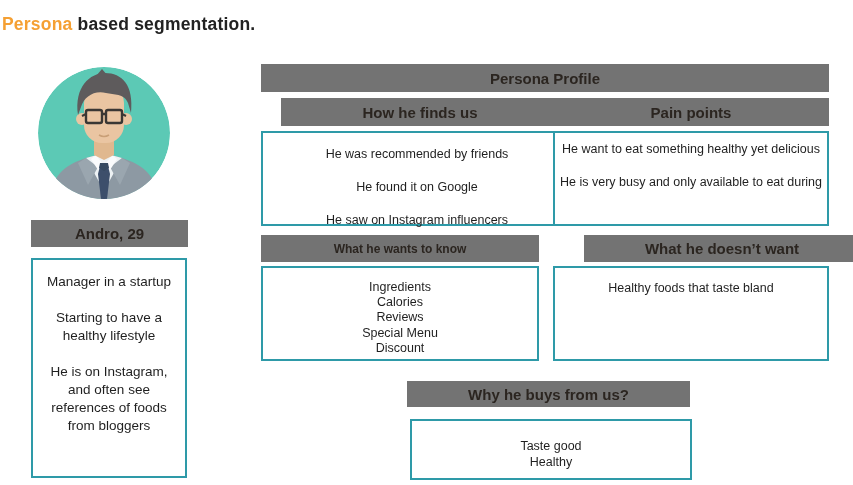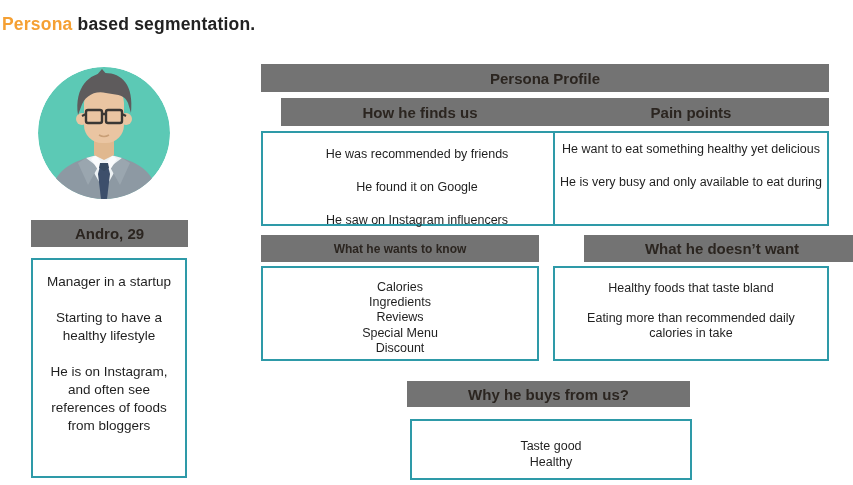--- a/index.html
+++ b/index.html
@@ -142,31 +142,30 @@
     </div>
 
   <div class="abs bar hdr-pain">Pain points</div>
   <div class="abs tbox box-pain">
       <div class="list-item">He want to eat something healthy yet delicious</div>
       <div class="list-item">He is very busy and only available to eat during</div>
     </div>
 
   <div class="abs bar hdr-wants">What he wants to know</div>
   <div class="abs tbox box-wants">
+      <div class="list-item">Ingredients</div>
       <div class="list-item">Calories</div>
-      <div class="list-item">Ingredients</div>
       <div class="list-item">Reviews</div>
       <div class="list-item">Special Menu</div>
       <div class="list-item">Discount</div>
     </div>
 
   <div class="abs bar hdr-doesnt">What he doesn’t want</div>
   <div class="abs tbox box-doesnt">
       <div class="list-item">Healthy foods that taste bland</div>
-      <div class="list-item">Eating more than recommended daily calories in take</div>
     </div>
 
   <div class="abs bar hdr-why">Why he buys from us?</div>
   <div class="abs tbox box-why">
       <div class="list-item">Taste good</div>
       <div class="list-item">Healthy</div>
     </div>
 
 </div>
 

